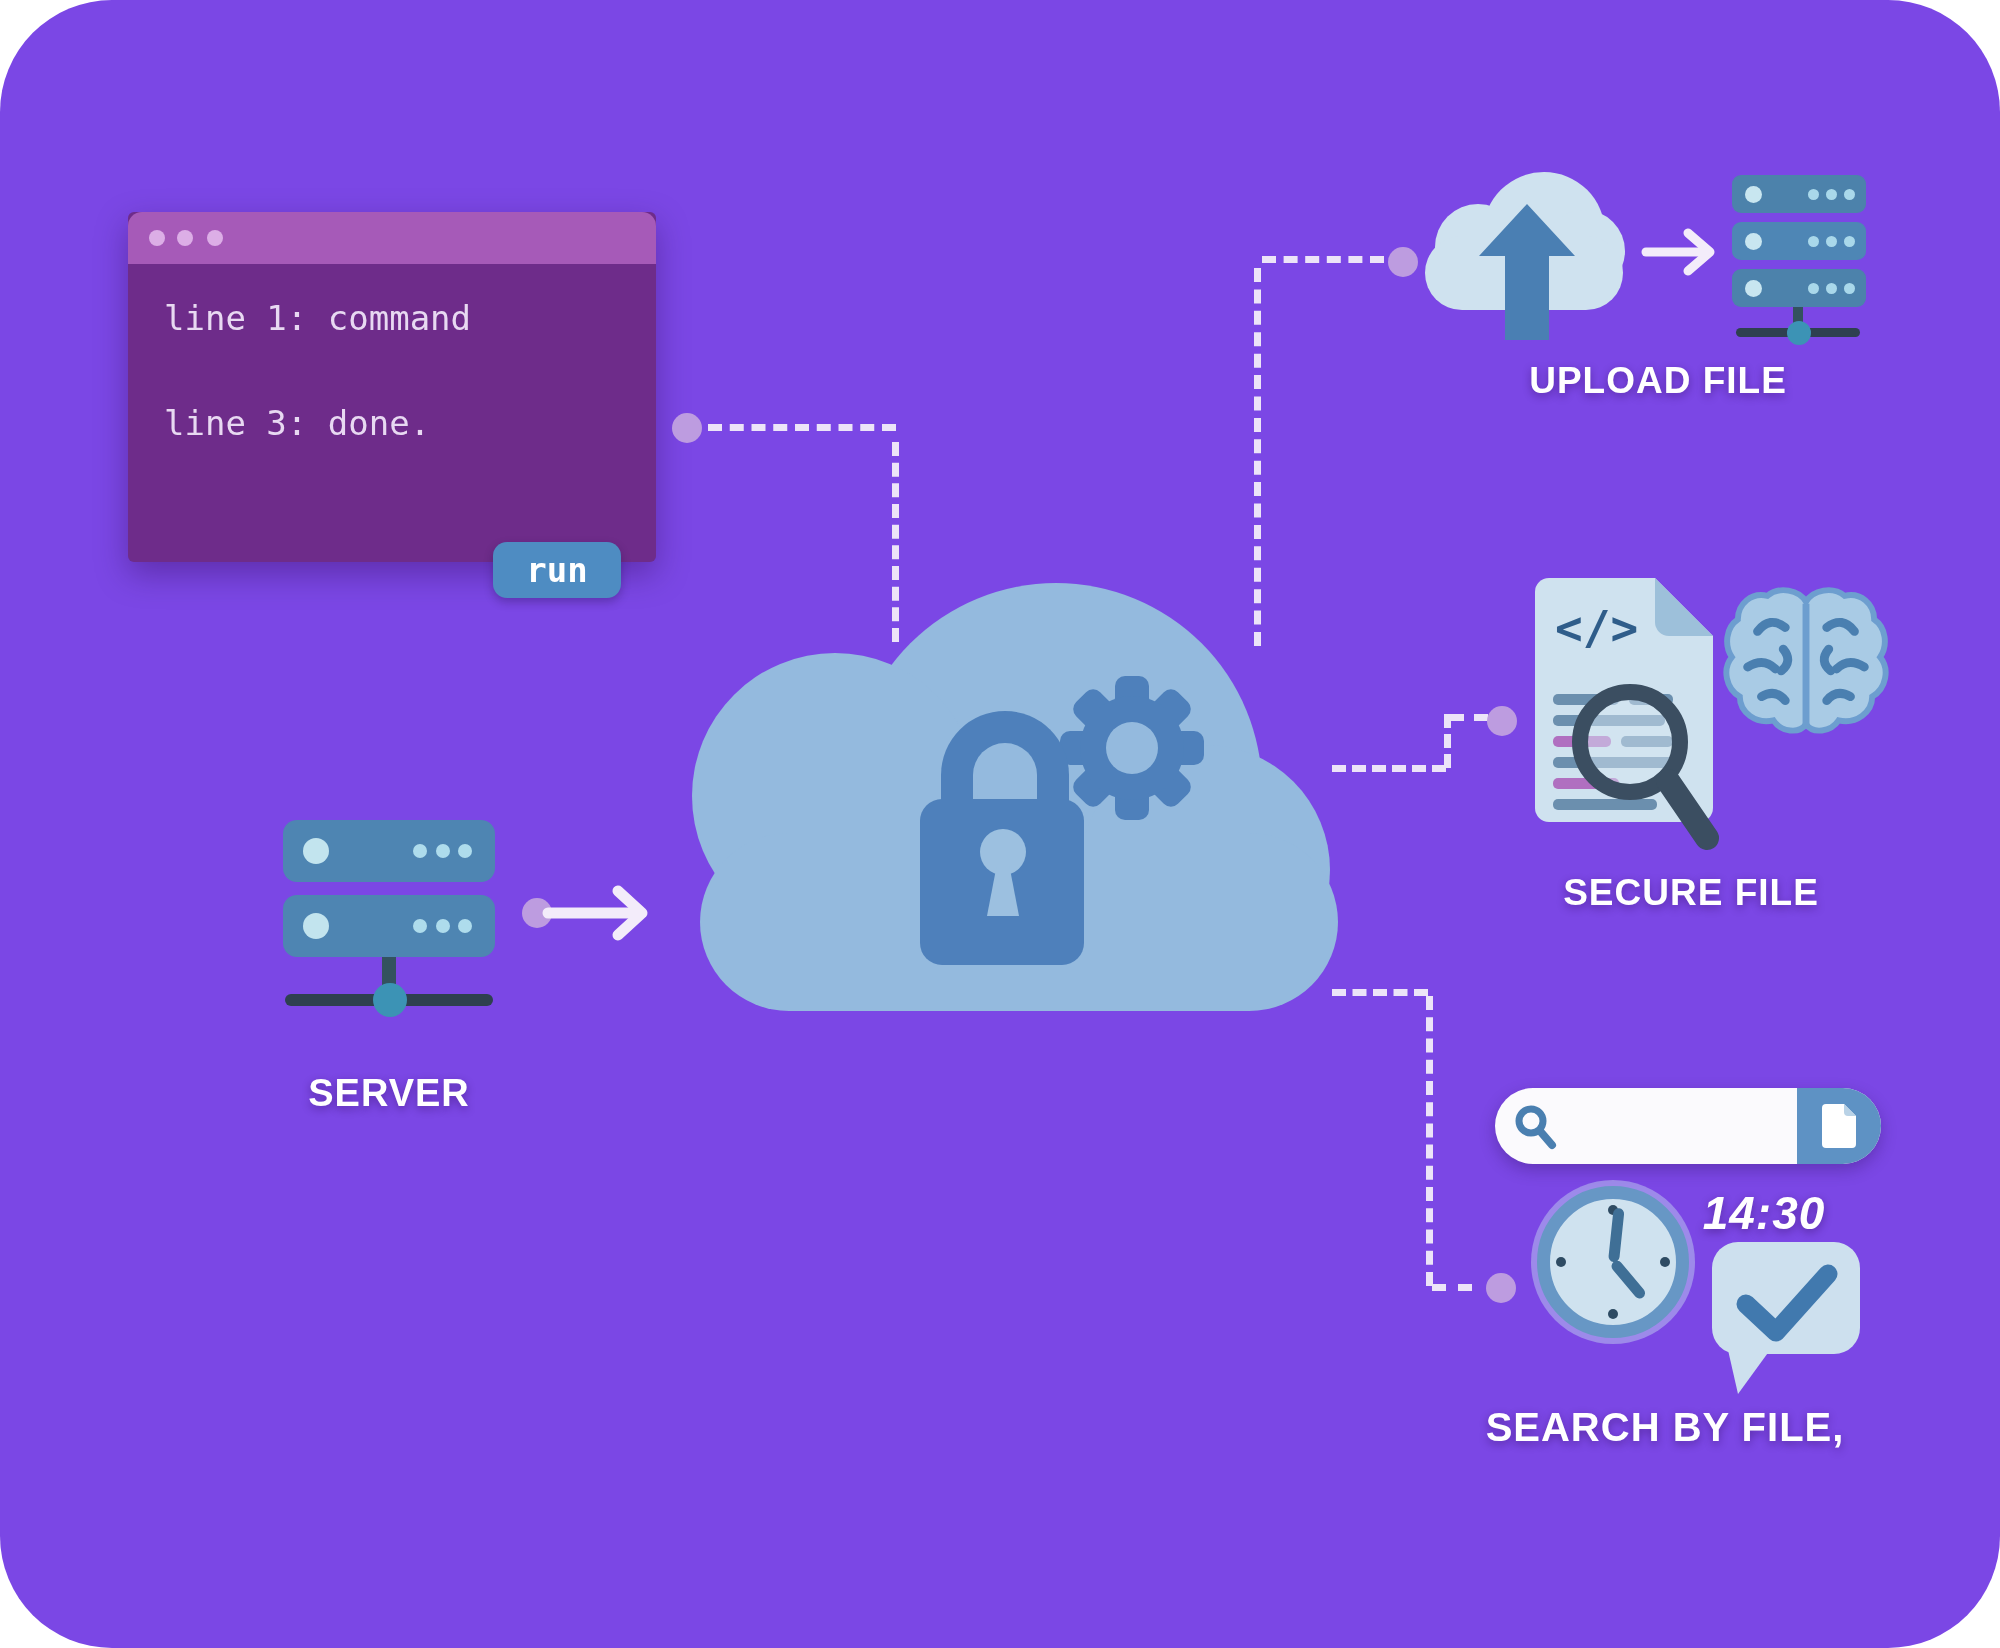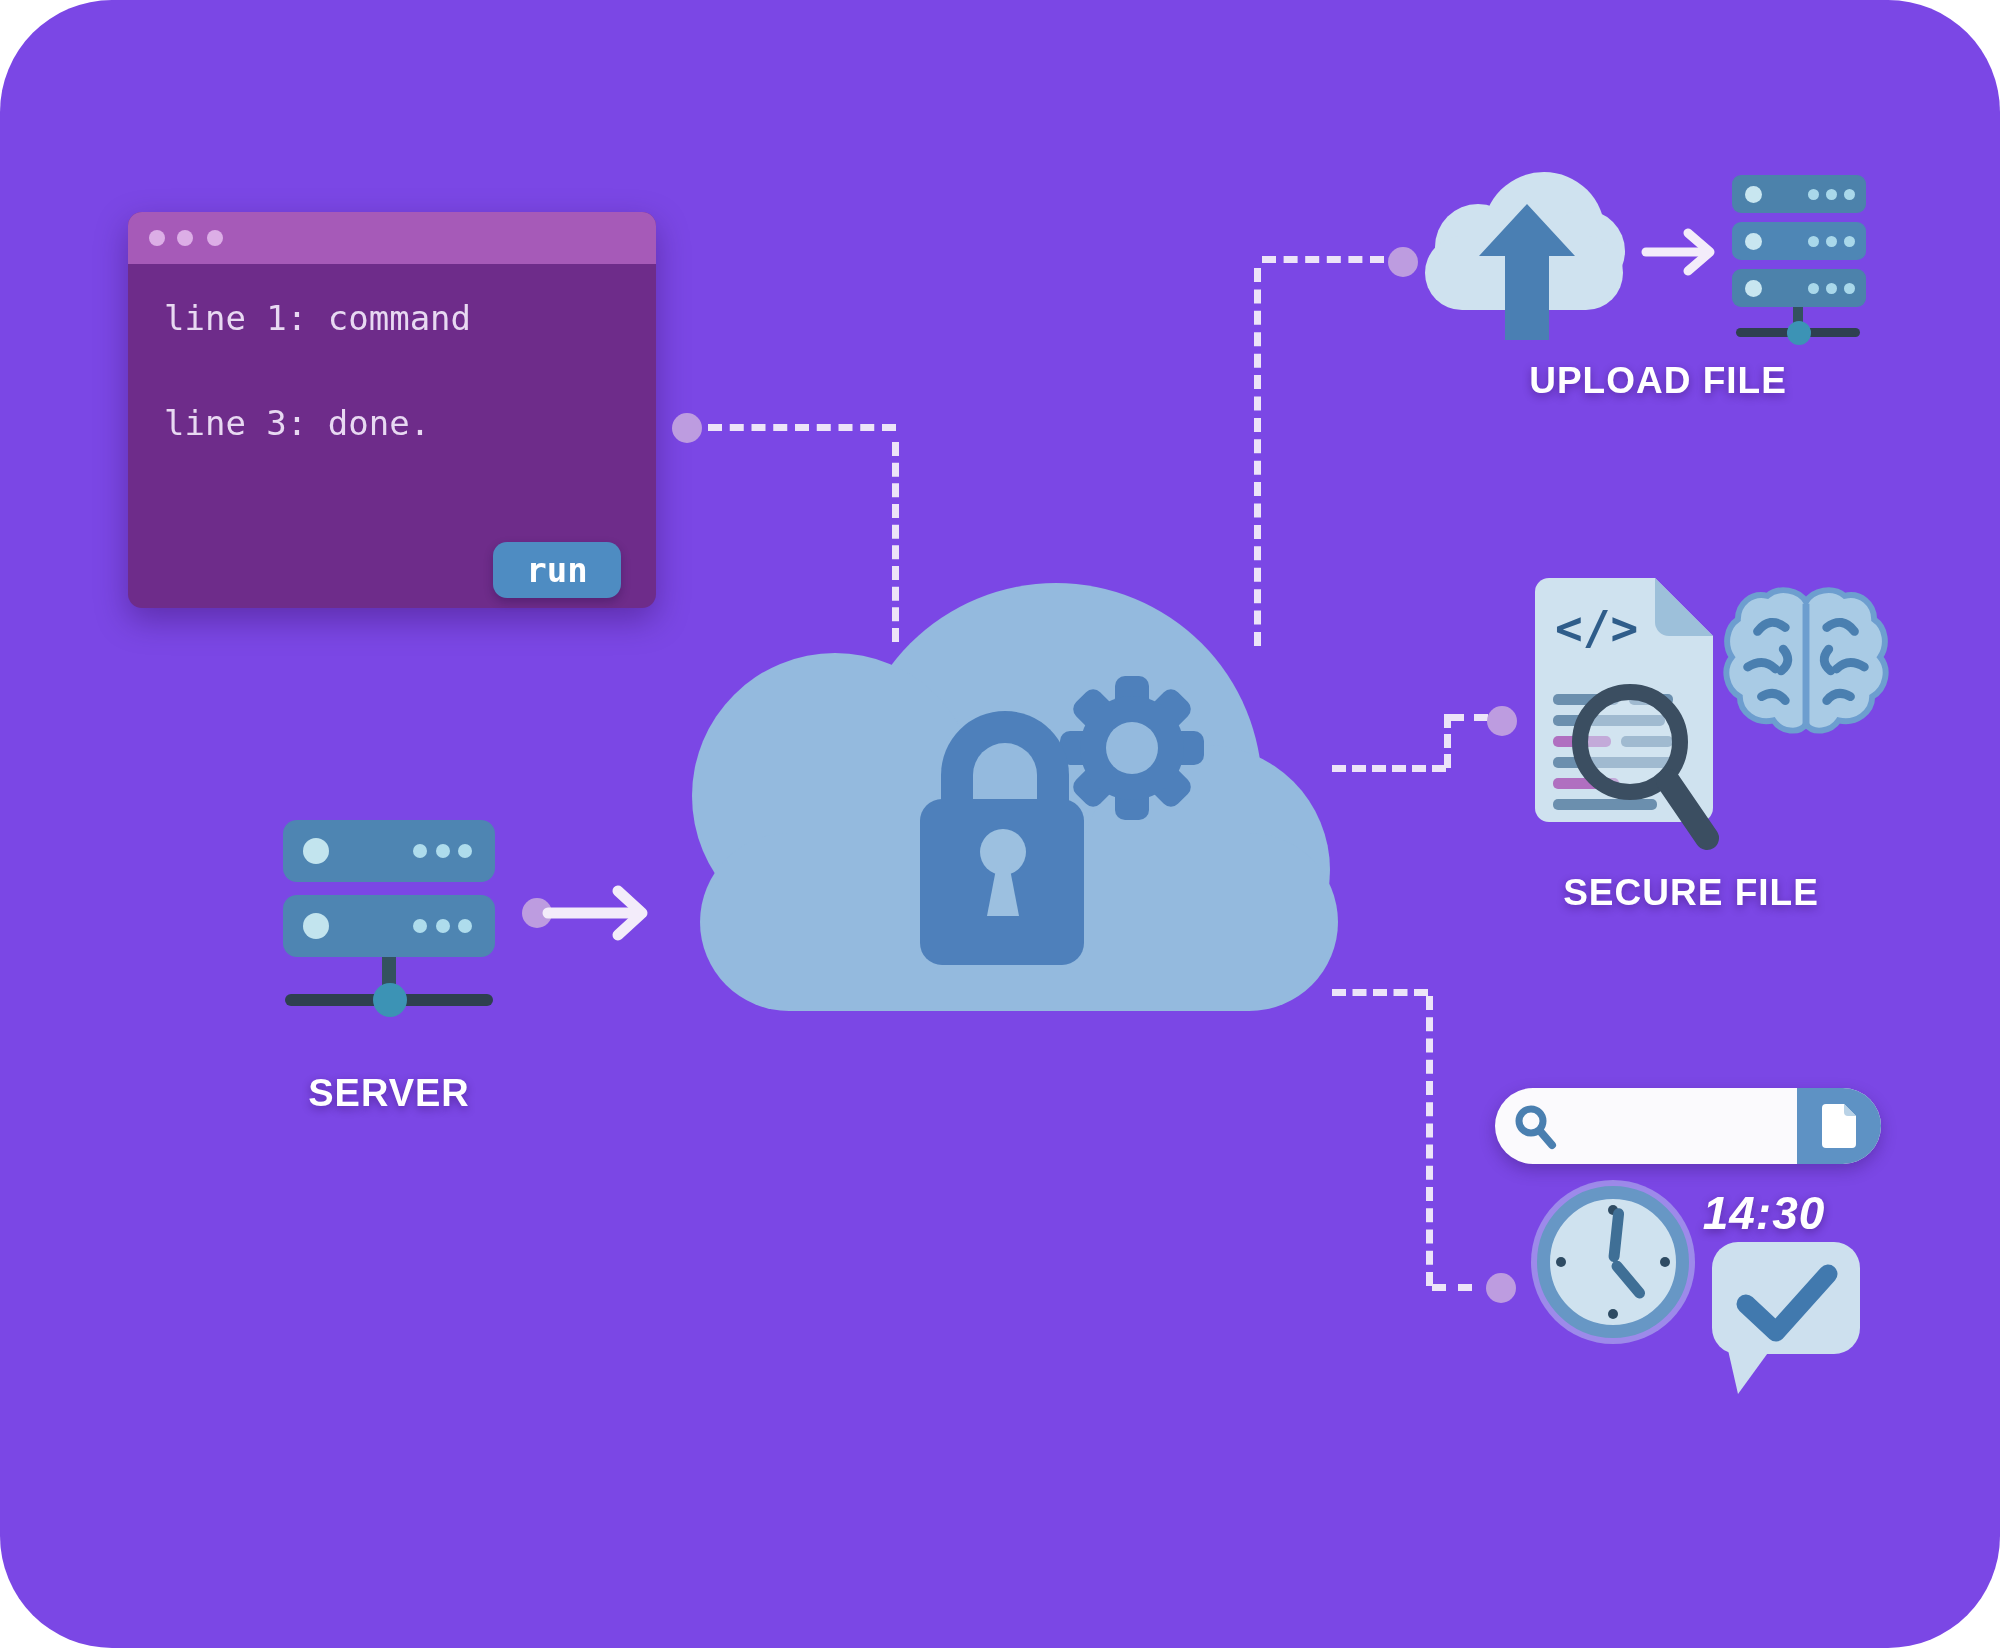--- a/index.html
+++ b/index.html
@@ -20,22 +20,22 @@
   .gear-bar{position:absolute;left:0;top:55px;width:144px;height:34px;
             background:#4e80bb;border-radius:10px;}
   svg{display:block;overflow:visible;}
 </style>
 </head>
 <body>
 
 <div id="canvas">
   <div class="bg"></div>
 
-  <div class="abs" style="left:128px;top:212px;width:528px;height:396px;background:#6e2c8a;
-              border-radius:14px;box-shadow:0 12px 32px rgba(40,0,70,.35);">
+  <div class="abs" style="left:128px;top:212px;width:528px;height:350px;background:#6e2c8a;
+              border-radius:6px;box-shadow:0 12px 32px rgba(40,0,70,.35);">
     <div class="abs" style="left:0;top:0;width:528px;height:52px;background:#a65ab8;border-radius:14px 14px 0 0;">
       <div class="abs circle" style="left:21px;top:18px;width:16px;height:16px;background:#dcaee6;"></div>
       <div class="abs circle" style="left:49px;top:18px;width:16px;height:16px;background:#dcaee6;"></div>
       <div class="abs circle" style="left:79px;top:18px;width:16px;height:16px;background:#dcaee6;"></div>
     </div>
     <div class="term-line" style="top:86px;">line 1: command</div>
     <div class="term-line" style="top:191px;">line 3: done.</div>
     <div class="abs" style="left:365px;top:330px;width:128px;height:56px;background:#4e8cc2;border-radius:14px;
                 color:#fff;font-weight:bold;font-size:34px;text-align:center;line-height:56px;
                 font-family:'DejaVu Sans Mono',monospace;box-shadow:0 4px 10px rgba(30,10,60,.3);">run</div>
@@ -214,14 +214,15 @@
   <div class="abs" style="left:1712px;top:1242px;width:148px;height:112px;background:#cde0ee;border-radius:26px;">
     <svg width="148" height="112" viewBox="0 0 148 112">
       <polyline points="34,62 64,90 116,32" fill="none" stroke="#4179ae" stroke-width="19" stroke-linecap="round" stroke-linejoin="round"></polyline>
     </svg>
   </div>
   <svg class="abs" style="left:1726px;top:1350px;" width="46" height="46" viewBox="0 0 46 46">
     <polygon points="2,0 44,0 12,44" fill="#cde0ee"></polygon>
   </svg>
 
   <div class="abs label" style="left:1430px;top:1400px;width:470px;font-size:40px;line-height:54px;">
+    <div>SEARCH BY FILE,</div>
   </div>
 </div>
 
 </body></html>

